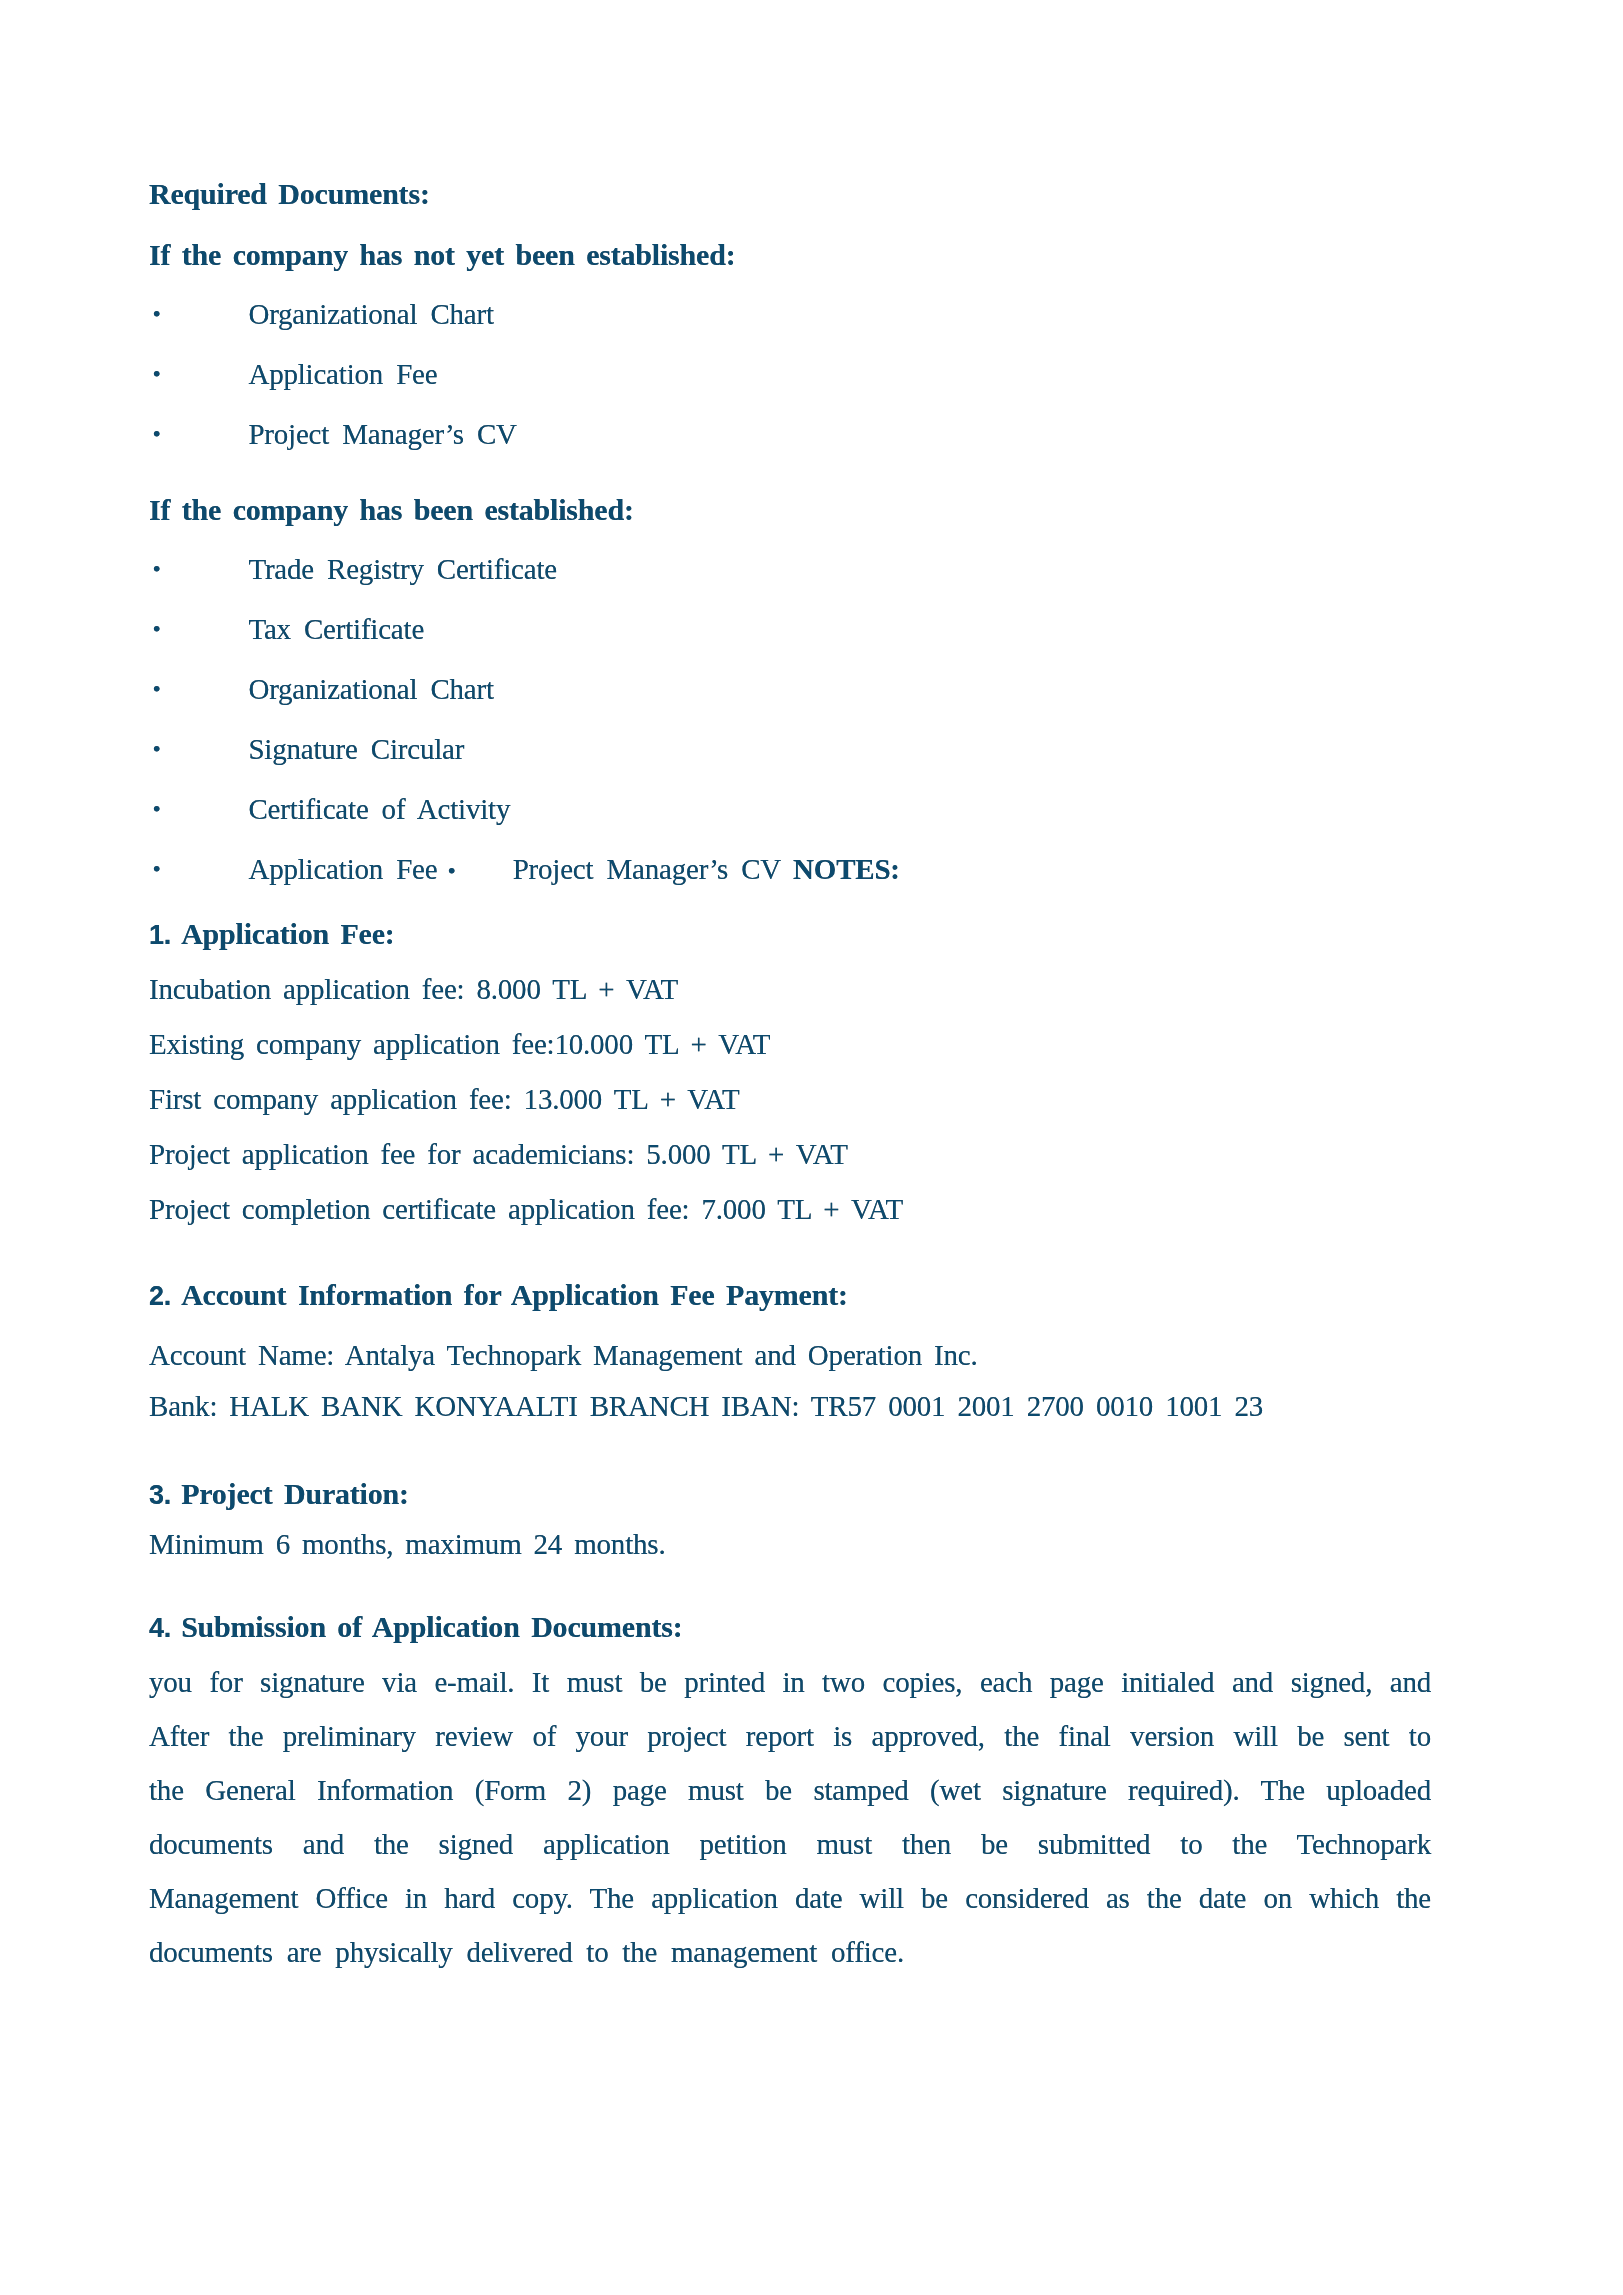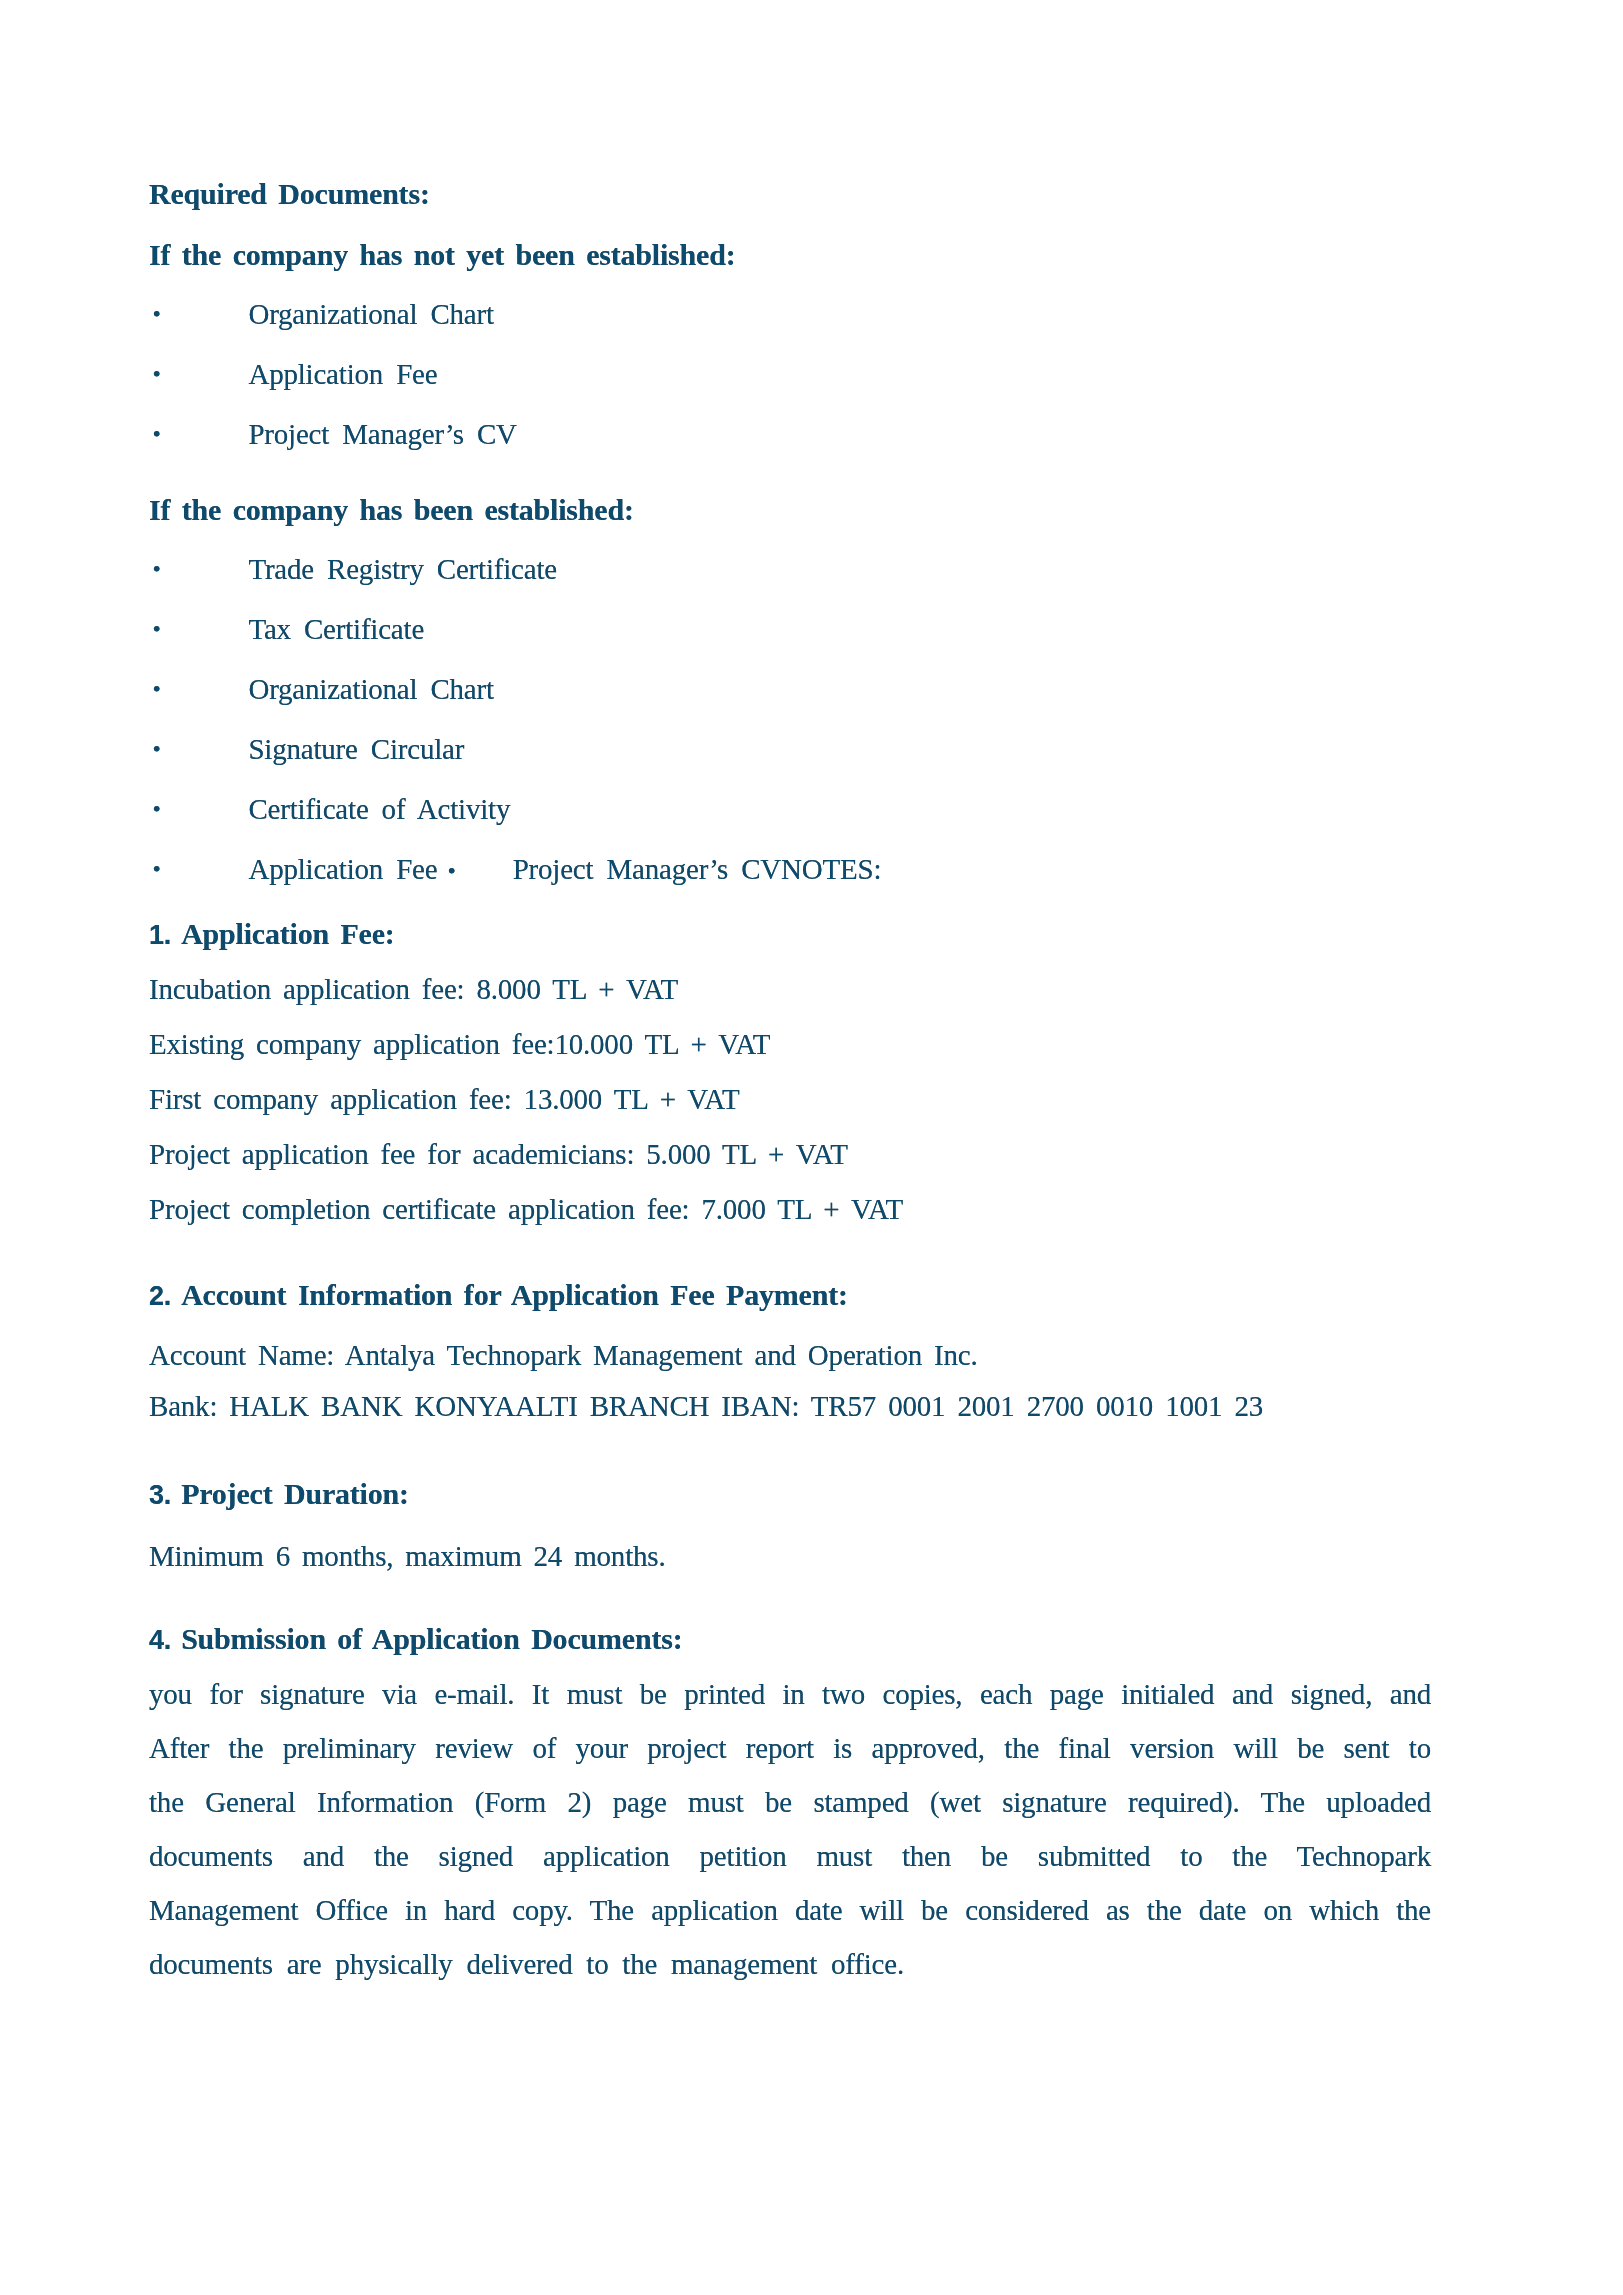--- a/index.html
+++ b/index.html
@@ -46,40 +46,41 @@
     line-height: 39px;
     padding-left: 3.4px;
   }
   .brow-text { flex: 1 1 auto; }
   .inline-dot {
     font-size: 24px;
     margin-left: 10px;
     margin-right: 57px;
   }
   .notes-label {
-    font-weight: 400;
+    font-weight: 700;
+    margin-left: 12px;
   }
   .num {
     font-family: "Liberation Sans", sans-serif;
     font-weight: 700;
     font-size: 27px;
     margin-right: 10px;
   }
   
   .gap-h1   { margin-top: 22px; }  
   .gap-bul  { margin-top: 21px; }  
   .gap-sec  { margin-top: 36px; }  
   .gap-numh { margin-top: 23px; }  
   .gap-fee1 { margin-top: 15px; }
   .gap-fee  { margin-top: 16px; }
   .gap-n2   { margin-top: 46px; }  
   .gap-acct { margin-top: 20px; }
   .gap-bank { margin-top: 12px; }
   .gap-n3   { margin-top: 48px; }  
-  .gap-min  { margin-top: 22px; }
+  .gap-min  { margin-top: 10px; }
   .gap-n4   { margin-top: 43px; }  
   .paragraph { margin-top: 6.8px; }
   .pline {
     line-height: 54px;
     word-spacing: 0.8px;
     text-align: justify;
     text-align-last: justify;
   }
   .pline.last {
     text-align: left;

